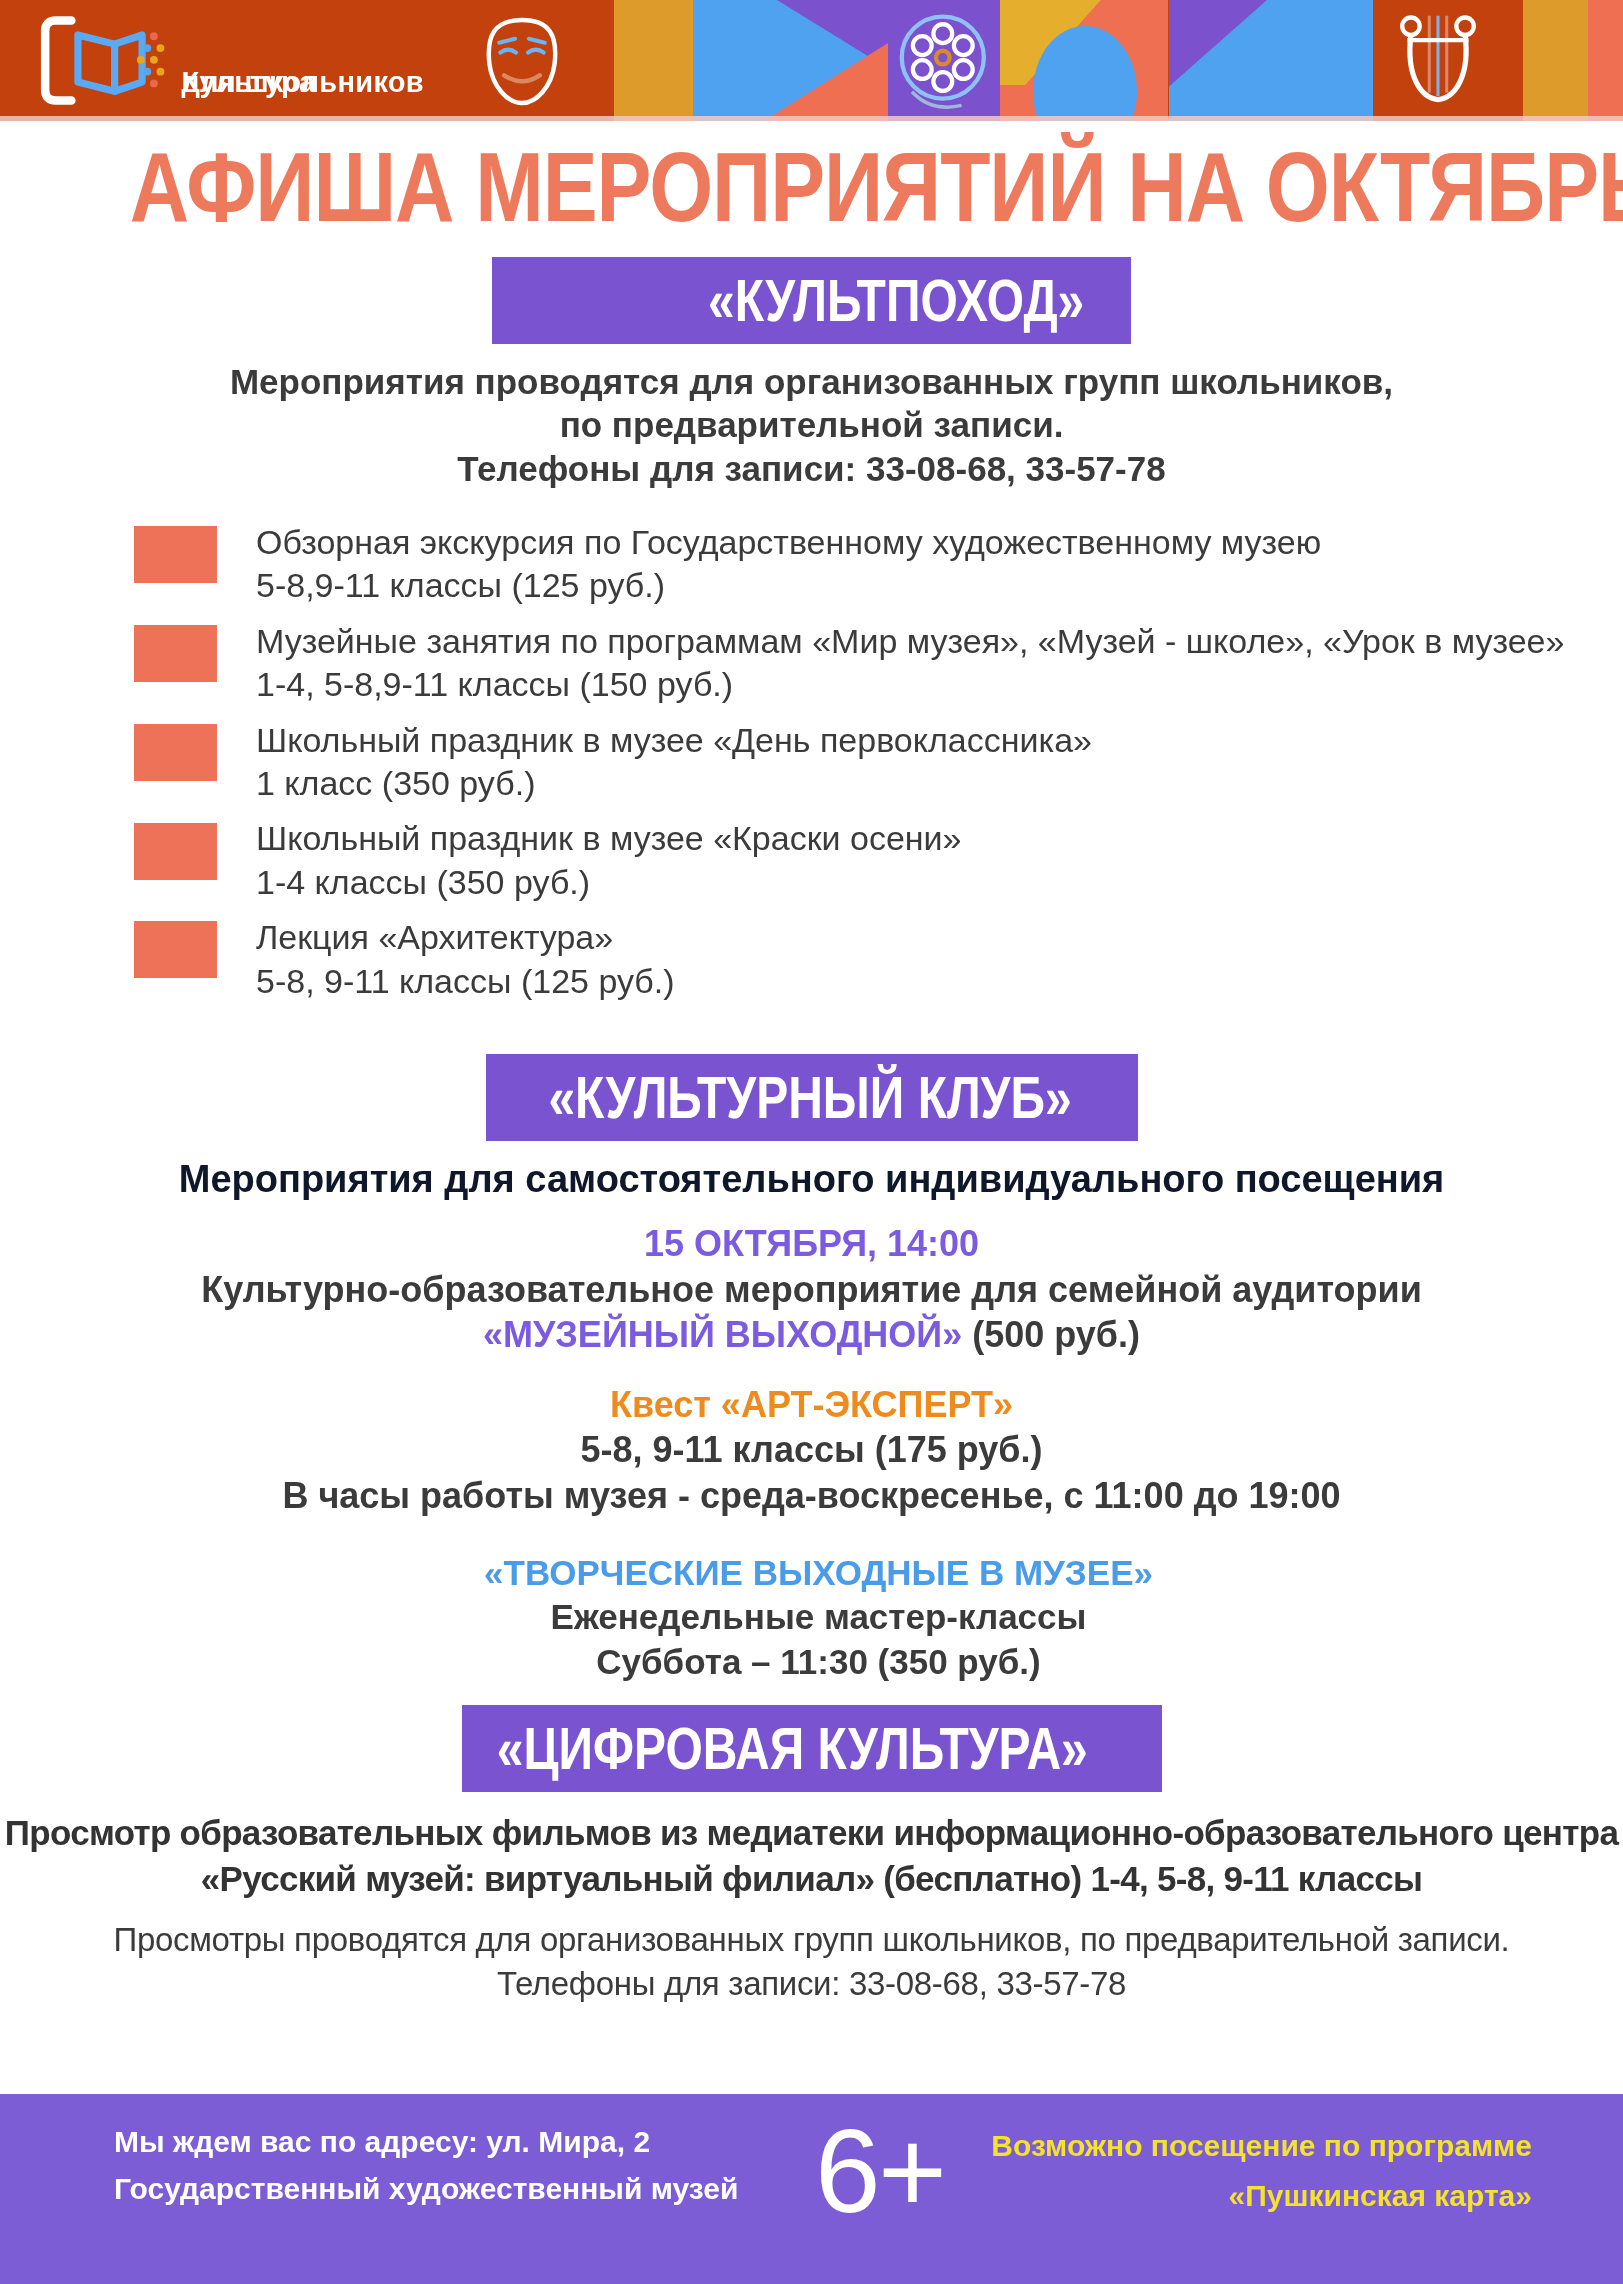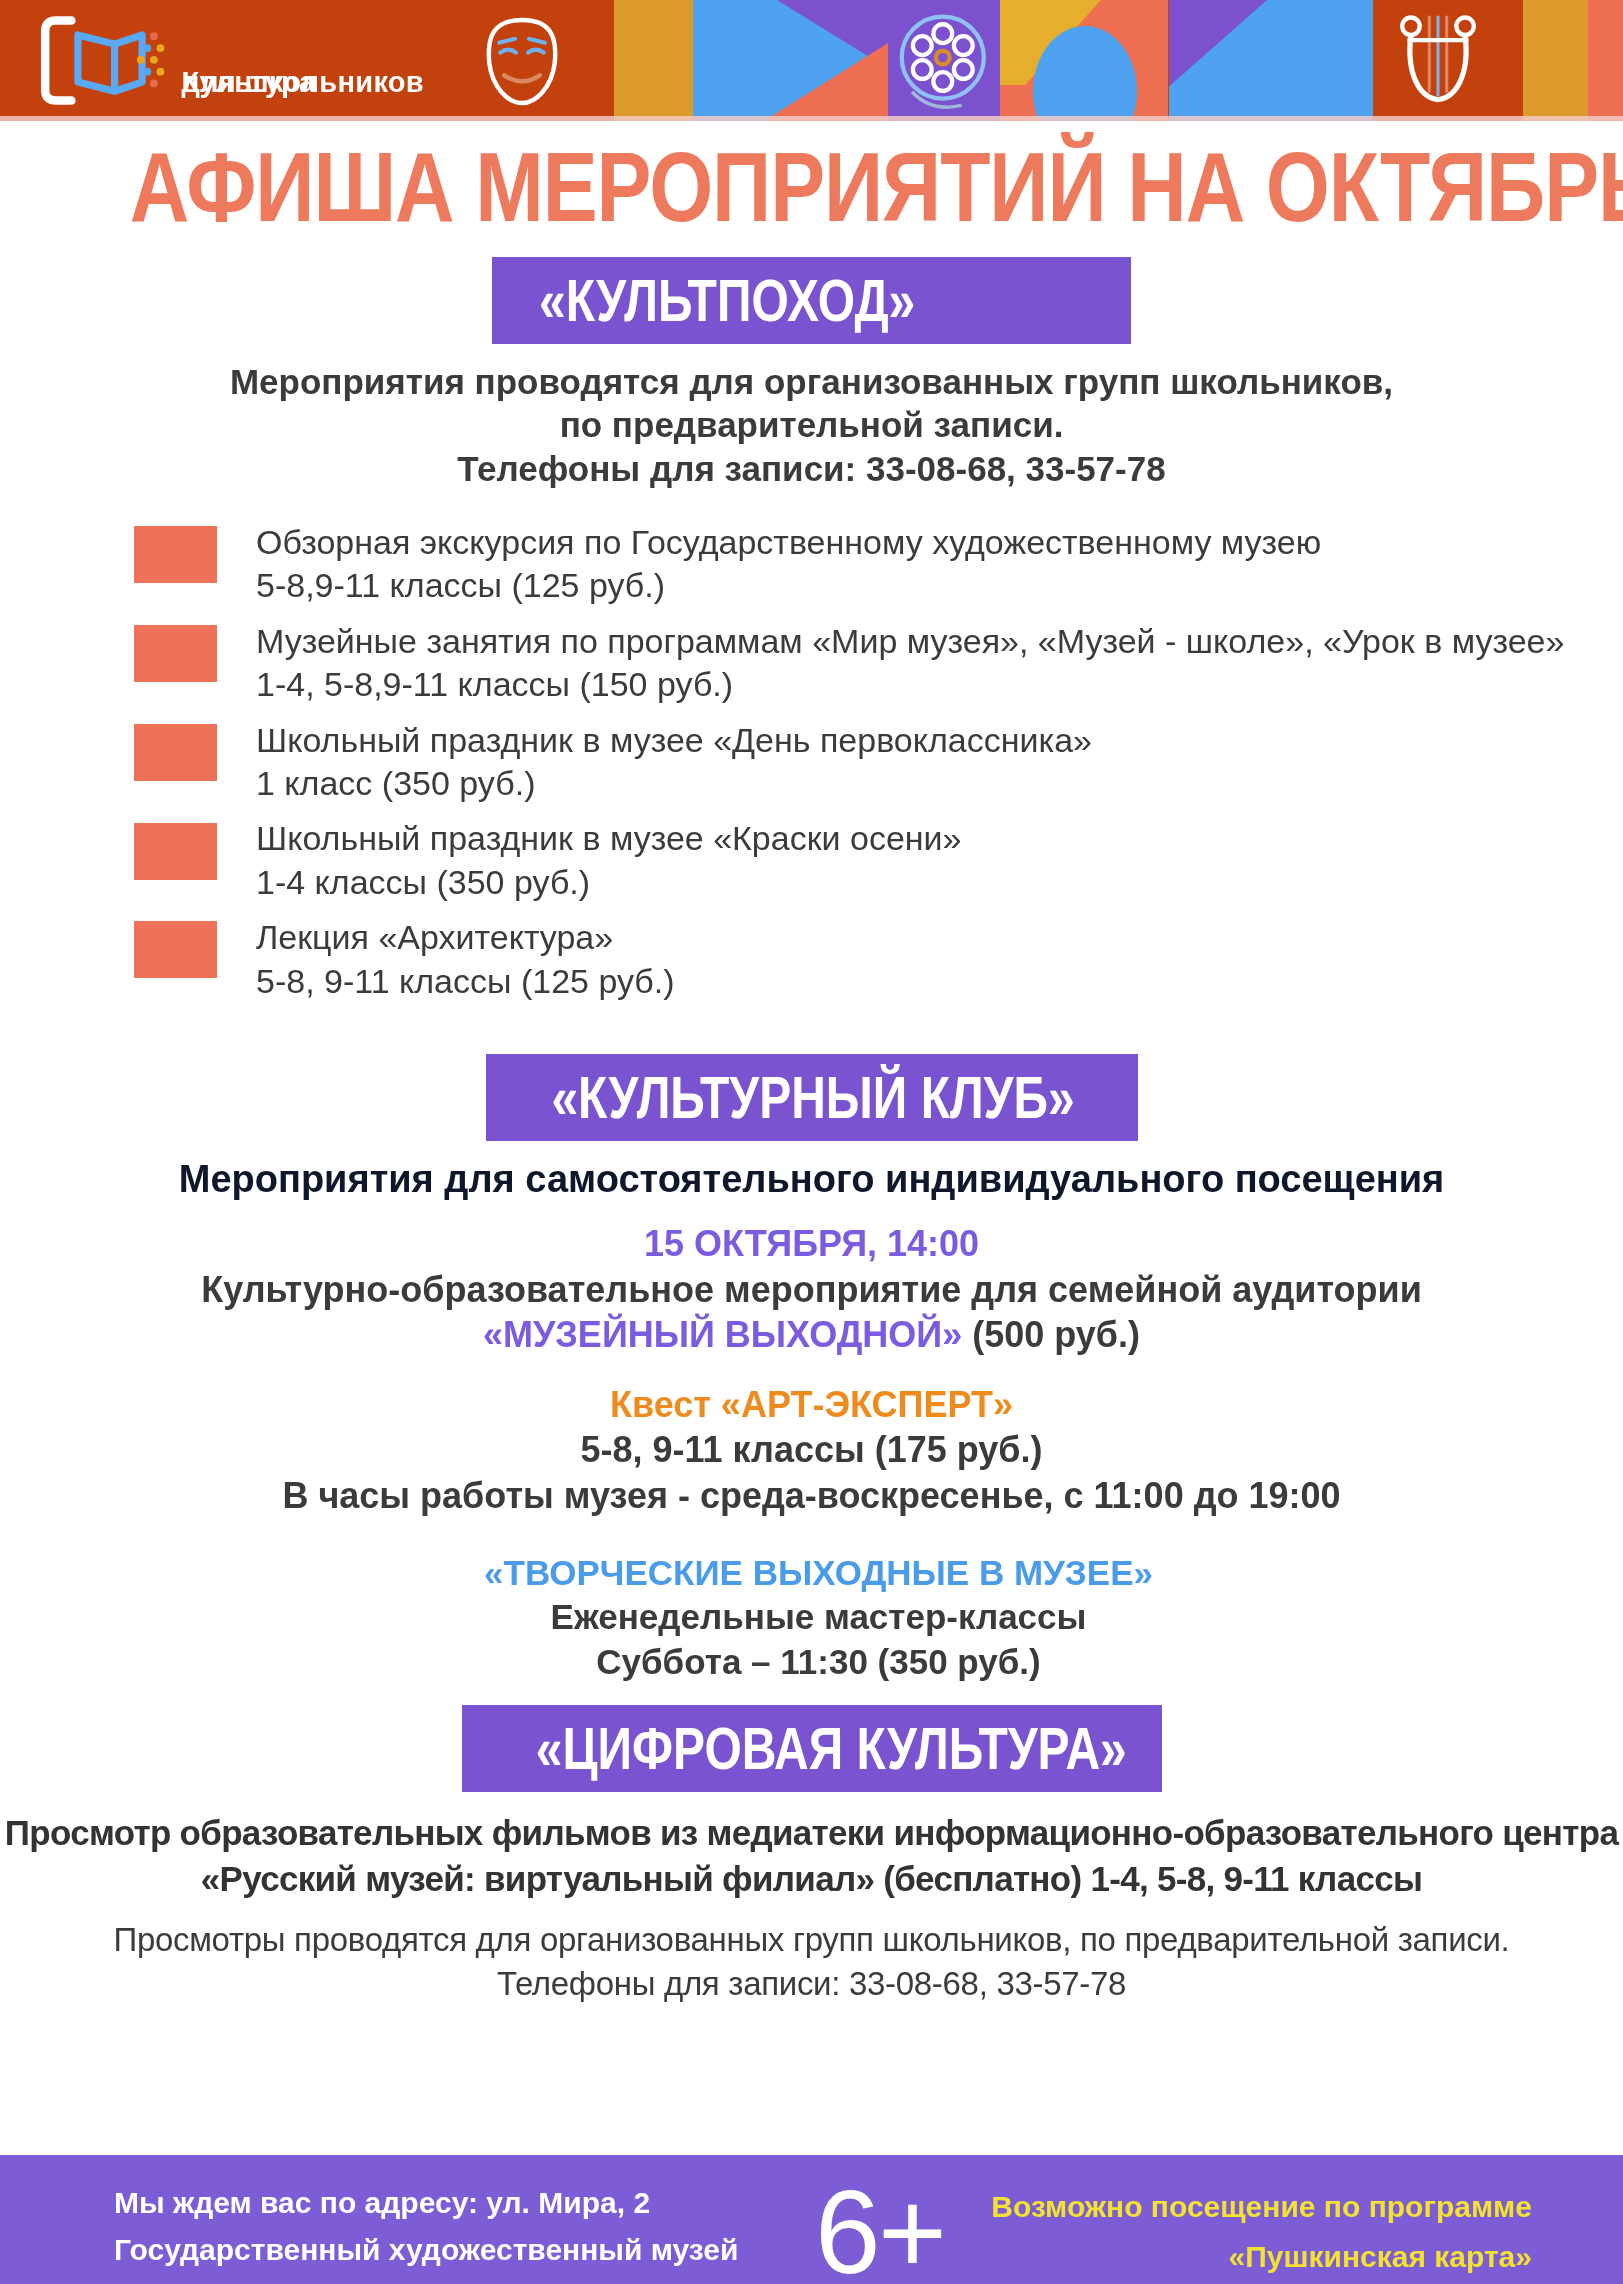--- a/index.html
+++ b/index.html
@@ -36,21 +36,21 @@
   .logo-text { position:static; margin-left:14.4px; color:#ffffff; font-weight:bold;
                font-size:29px; line-height:1.45; letter-spacing:0.3px; }
   .logo svg { position:static; }
 
   
   .content { position:absolute; top:121px; left:0; width:1623px; }
   .main-title { margin-top:10.4px; text-align:center; color:#ed7a5c; font-weight:bold;
                 font-size:98px; line-height:1.15; white-space:nowrap;
                 transform:scaleX(.84); transform-origin:center; letter-spacing:-1.3px; }
   .badge { margin:13px auto 0; background:#7a53d1; height:87px;
-           display:flex; align-items:center; justify-content:flex-start; }
+           display:flex; align-items:center; justify-content:flex-end; }
   .badge span { color:#ffffff; font-weight:bold; font-size:60px; white-space:nowrap;
                 display:inline-block; transform:scaleX(.8); transform-origin:center; }
   .badge--1 { width:639px; }
   .badge--2 { width:652px; margin-top:51px; }
   .badge--3 { width:700px; margin-top:19.6px; }
 
   .intro { margin-top:15.7px; text-align:center; font-weight:bold; font-size:35px; line-height:1.24; color:#3b3b3b; }
 
   .events { margin:31px 0 0 134px; width:1476px; }
   .event { display:flex; margin-bottom:11.8px; }
@@ -68,21 +68,21 @@
   .ev2 .qname { color:#ef8b1d; }
   .ev3 { margin-top:32px; font-size:35px; line-height:1.28;padding-left:14px; }
   .ev3 .tname { color:#4a9be8; }
 
   .boldpara { margin-top:18.3px; text-align:center; font-weight:bold; font-size:35px;
               line-height:1.32; letter-spacing:-0.7px; color:#333333; }
   .notepara { margin-top:15.7px; text-align:center; font-size:33px; line-height:1.32;
               letter-spacing:-0.3px; color:#3b3b3b; }
 
   
-  .footer { position:absolute; left:0; bottom:0; width:1623px; height:129px; background:#7c5dd6; }
+  .footer { position:absolute; left:0; bottom:0; width:1623px; height:190px; background:#7c5dd6; }
   .f-left { position:absolute; left:114px; top:25px; color:#ffffff; font-weight:bold;
             font-size:30px; line-height:1.55; }
   .f-age { position:absolute; left:815px; top:9.1px; color:#ffffff; font-size:118px;
            font-weight:400; letter-spacing:-2.6px; }
   .f-right { position:absolute; right:91px; top:27.4px; text-align:right; color:#f3e22f;
              font-weight:bold; font-size:30px; line-height:1.65; }
 </style>
 </head>
 <body>
 

